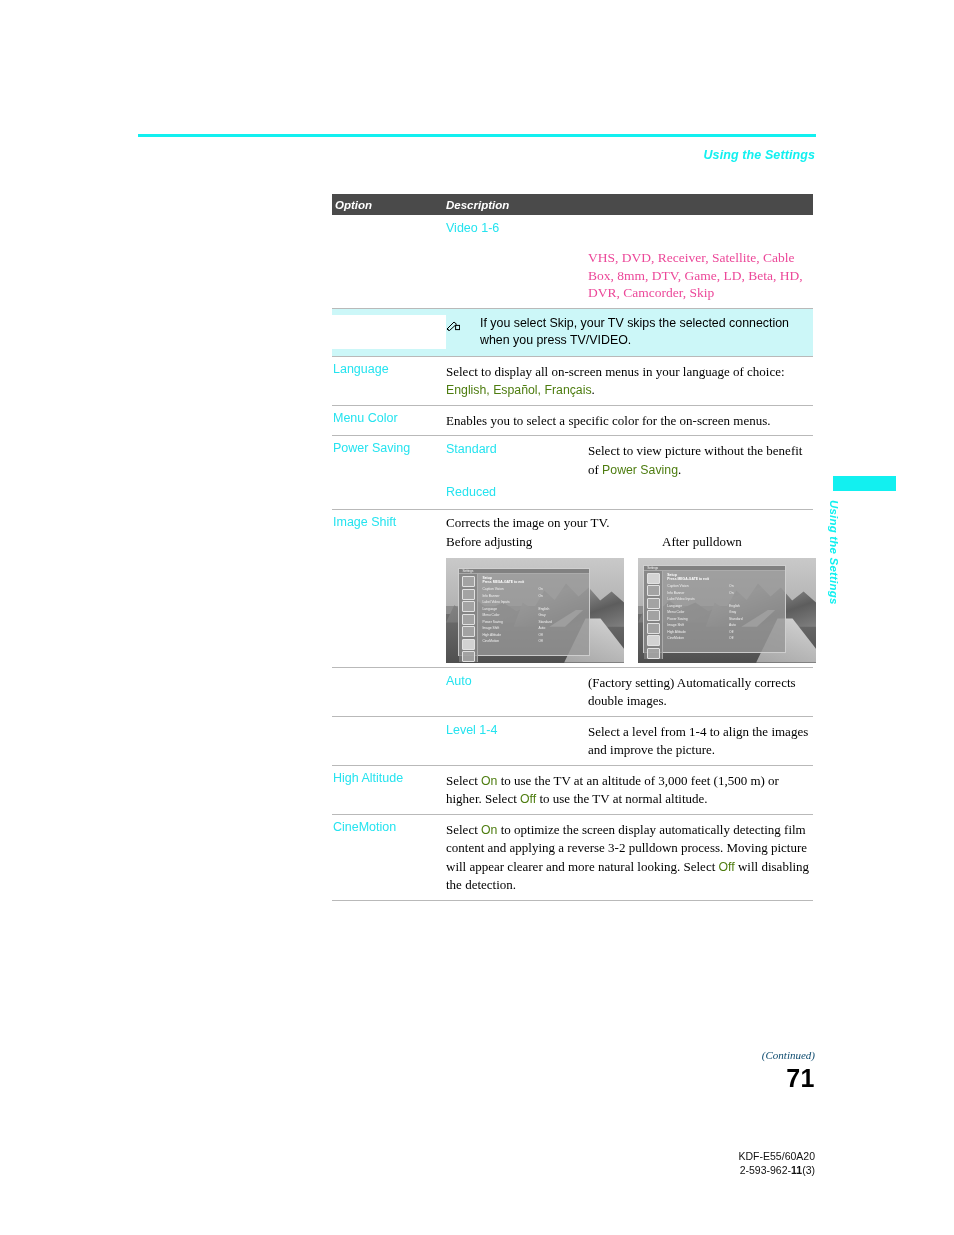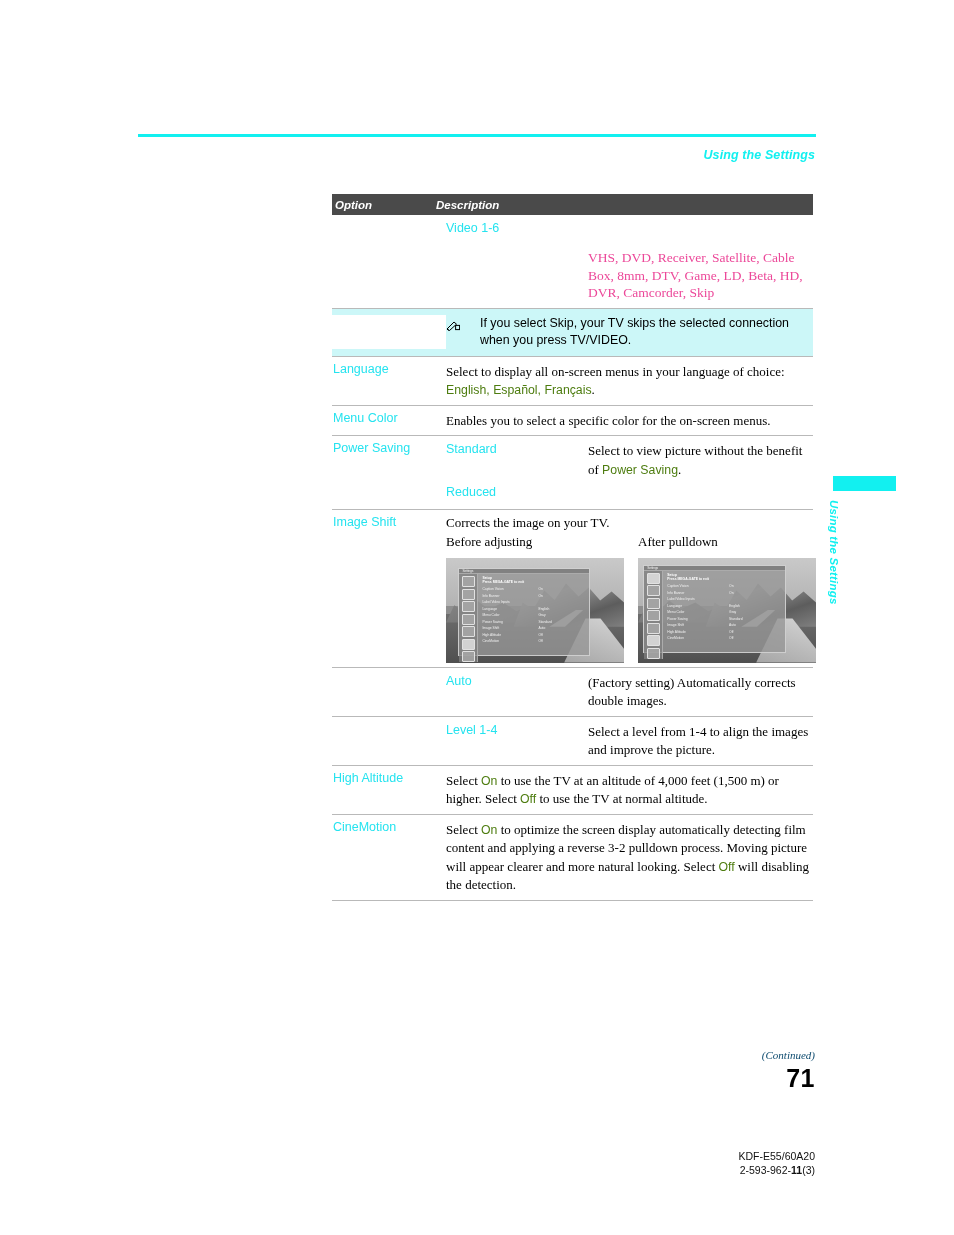--- a/index.html
+++ b/index.html
@@ -77,21 +77,21 @@
     display: flex;
     align-items: center;
   }
   .thead .th {
     font-family: "Liberation Sans", sans-serif;
     font-style: italic;
     font-weight: bold;
     font-size: 11.5px;
     color: #ffffff;
   }
-  .thead .th.opt { width: 104px; padding-left: 3px; box-sizing: border-box; }
+  .thead .th.opt { width: 114px; padding-left: 3px; box-sizing: border-box; }
   .thead .th.desc { flex: 1; }
 
   .row {
     display: flex;
     border-bottom: 1px solid #b9b9b9;
     padding: 5px 0 6px 0;
     box-sizing: border-box;
   }
   .row.noborder { border-bottom: none; }
   .row.topline { border-top: 1px solid #b9b9b9; }
@@ -168,21 +168,21 @@
     padding-top: 2px;
   }
   .note-text {
     font-family: "Liberation Sans", sans-serif;
     font-size: 12.4px;
     line-height: 17px;
     color: #000;
   }
 
   
-  .shots-labels { display: flex; padding-top: 2px; }
+  .shots-labels { display: flex; padding-top: 2px; gap: 24px; }
   .shot-lbl {
     font-family: "Liberation Serif", serif;
     font-size: 13px;
     color: #000;
   }
   .shots {
     display: flex;
     gap: 14px;
     padding-top: 8px;
     padding-bottom: 4px;
@@ -573,21 +573,21 @@
     <div class="c-desc">
       <span class="body-text">Select a level from 1-4 to align the images and improve the picture.</span>
     </div>
   </div>
 
   <div class="row">
     <div class="c-opt">
       <div class="opt-label">High Altitude</div>
     </div>
     <div class="c-wide">
-      <span class="body-text">Select </span><span class="cy">On</span><span class="body-text"> to use the TV at an altitude of 4,000 feet (1,500 m) or higher. Select </span><span class="cy">Off</span><span class="body-text"> to use the TV at normal altitude.</span>
+      <span class="body-text">Select </span><span class="cy">On</span><span class="body-text"> to use the TV at an altitude of 3,000 feet (1,500 m) or higher. Select </span><span class="cy">Off</span><span class="body-text"> to use the TV at normal altitude.</span>
     </div>
   </div>
 
   <div class="row">
     <div class="c-opt">
       <div class="opt-label">CineMotion</div>
     </div>
     <div class="c-wide">
       <span class="body-text">Select </span><span class="cy">On</span><span class="body-text"> to optimize the screen display automatically detecting film content and applying a reverse 3-2 pulldown process. Moving picture will appear clearer and more natural looking. Select </span><span class="cy">Off</span><span class="body-text"> will disabling the detection.</span>
     </div>

